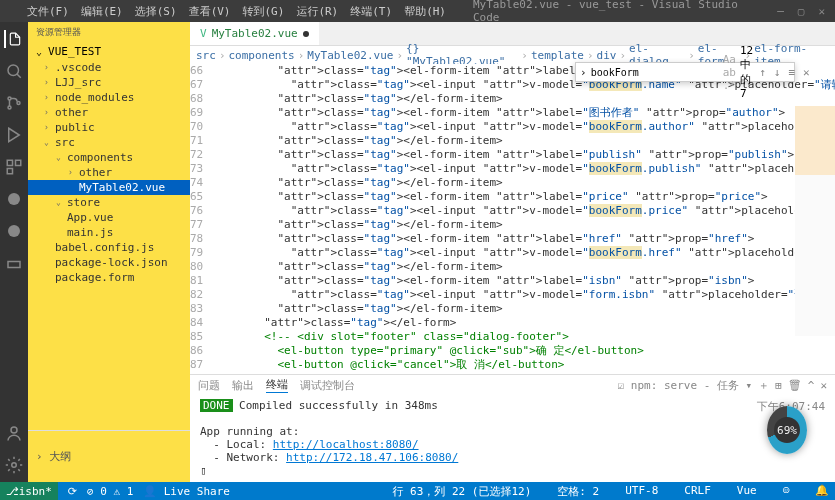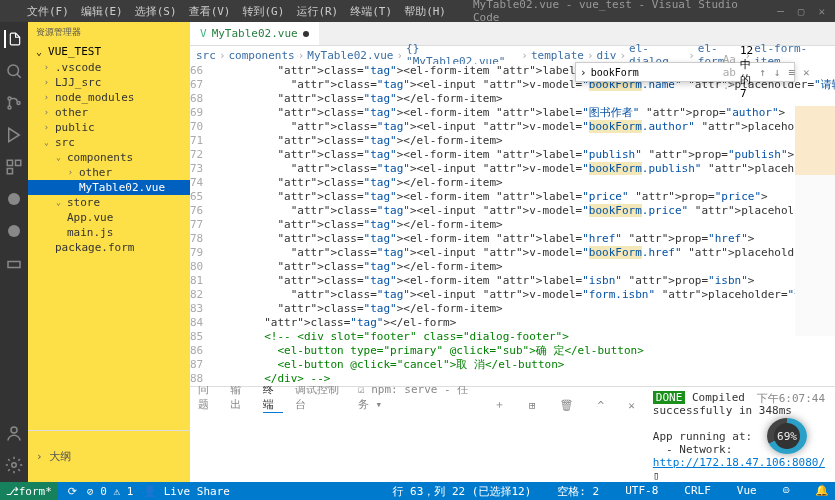--- a/index.html
+++ b/index.html
@@ -34,29 +34,29 @@
 .breadcrumb .sep{color:#aaa}
 .code{flex:1;background:#fff;display:flex;font-family:Consolas,monospace;font-size:10.5px;line-height:14px;overflow:hidden;position:relative}
 .gutter{width:34px;text-align:right;color:#aaa;padding-right:8px}
 .code-body{flex:1;white-space:pre;color:#333}.code-body .str{color:#0451a5}.code-body .hl{background:#f4e8b8}.code-body .cm{color:#008000}
 .annotations{position:absolute;inset:0;pointer-events:none}
 .annotations line{stroke:#d0021b;stroke-width:1}
 .searchbox{position:absolute;top:40px;right:40px;width:220px;height:20px;background:#fff;border:1px solid #ccc;display:flex;align-items:center;gap:4px;padding:0 4px;box-shadow:0 2px 6px rgba(0,0,0,.2);font-size:10px}
 .searchbox input{border:none;outline:none;flex:1;font-size:10px}
 .searchbox .arrow{color:#888;padding:0 2px}
 .minimap{position:absolute;right:0;top:42px;width:40px;height:230px;background:linear-gradient(#fbe9cc 0 30%,#fafafa 30% 100%)}
-.terminal-panel{height:96px;border-top:1px solid #ddd;display:flex;flex-direction:row}
+.terminal-panel{height:108px;border-top:1px solid #ddd;display:flex;flex-direction:column}
 .term-tabs{height:20px;display:flex;align-items:center;gap:12px;padding:0 8px;font-size:10px;color:#888}
 .term-tabs span.active{color:#333;border-bottom:1px solid #0078d4}
-.term-tabs .right{margin-left:auto;display:flex;gap:24px;align-items:flex-end}
+.term-tabs .right{margin-left:auto;display:flex;gap:6px;align-items:center}
 .term-body{flex:1;padding:4px 10px;font-family:Consolas,monospace;font-size:10px;color:#333;position:relative}
 .term-body .done{background:#1a8f1a;color:#fff;padding:0 3px}
 .term-body a{color:#0078d4;text-decoration:underline}
 .term-time{position:absolute;right:10px;top:4px;color:#888}
-.donut{position:absolute;right:28px;bottom:28px;width:40px;height:36px;border-radius:50%;background:conic-gradient(#2aa0c8 0 248deg,#444 248deg 360deg);display:flex;align-items:center;justify-content:center;color:#eee;font-size:10px;box-shadow:0 0 8px rgba(0,0,0,.4)}
+.donut{position:absolute;right:28px;bottom:28px;width:40px;height:48px;border-radius:50%;background:conic-gradient(#2aa0c8 0 248deg,#444 248deg 360deg);display:flex;align-items:center;justify-content:center;color:#eee;font-size:10px;box-shadow:0 0 8px rgba(0,0,0,.4)}
 .donut::before{content:"";position:absolute;width:26px;height:26px;background:#333;border-radius:50%}
 .donut span{position:relative}
 .statusbar{height:18px;background:#007acc;color:#fff;display:flex;align-items:center;font-size:10px;padding:0 6px;gap:10px}
 .statusbar .git{background:#16825d;padding:0 6px;margin-left:-6px;height:100%;display:flex;align-items:center}
 .statusbar .right{margin-left:auto;display:flex;gap:26px}
 </style>
 </head>
 <body>
 
 <div class="titlebar">
@@ -167,20 +167,28 @@
           <span class="chev">⌄</span>
           <span>store</span>
         </div>
         <div class="tree-item ind2">
           <span class="chev"></span>
           <span>App.vue</span>
         </div>
         <div class="tree-item ind2">
           <span class="chev"></span>
           <span>main.js</span>
+        </div>
+        <div class="tree-item ind1">
+          <span class="chev"></span>
+          <span>babel.config.js</span>
+        </div>
+        <div class="tree-item ind1">
+          <span class="chev"></span>
+          <span>package-lock.json</span>
         </div>
         <div class="tree-item ind1">
           <span class="chev"></span>
           <span>package.form</span>
         </div>
       </div>
     <div class="sidebar-outline">› <span>大纲</span></div>
   </div>
 
   <div class="editor">
@@ -268,32 +276,33 @@
             <span>🗑</span>
             <span>^</span>
             <span>✕</span>
           </div>
         </div>
       <div class="term-body">
         <span class="done">DONE</span><span> Compiled successfully in 348ms</span>
         <div class="term-time">下午6:07:44</div>
         <div>&nbsp;</div>
         <div>App running at:</div>
+        <div>&nbsp;&nbsp;<span>- Local:   <a>http://localhost:8080/</a></span></div>
         <div>&nbsp;&nbsp;<span>- Network: <a>http://172.18.47.106:8080/</a></span></div>
         <div>▯</div>
       </div>
     </div>
     <div class="donut">
         <span>69%</span>
       </div>
   </div>
 </div>
 
 <div class="statusbar">
-  <span class="git">⎇ <span>form*</span></span>
+  <span class="git">⎇ <span>isbn*</span></span>
   <span>⟳</span>
   <span>⊘ 0  ⚠ 1</span>
   <span>👤 <span>Live Share</span></span>
   <div class="right">
     <span>行 63，列 22 (已选择12)</span>
     <span>空格: 2</span>
     <span>UTF-8</span>
     <span>CRLF</span>
     <span>Vue</span>
     <span>☺</span>

